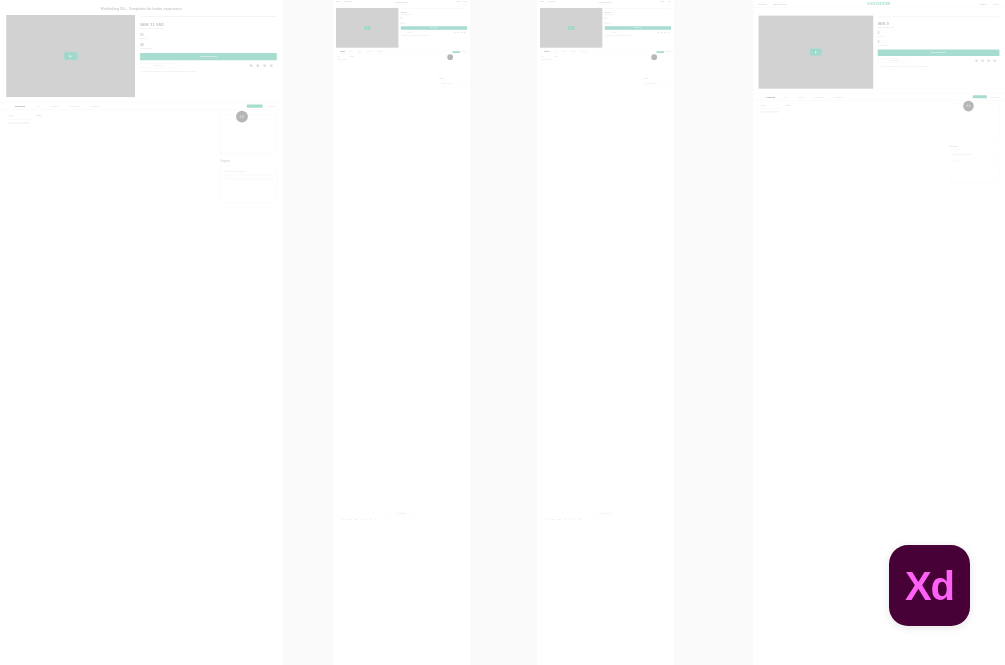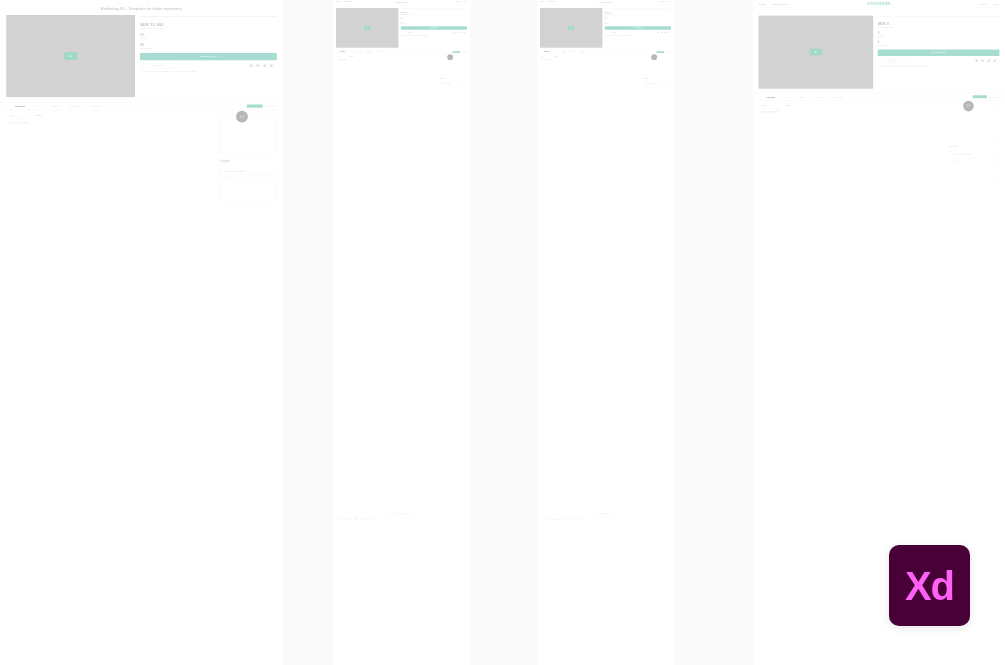--- a/index.html
+++ b/index.html
@@ -88,21 +88,21 @@
   .foot-line { border-top: 1px solid #f0f0f0; margin: 0 90px; }
   .foot-btn { width: 200px; height: 14px; border: 1px solid #ededed; border-radius: 2px;
               margin: 18px auto 0 auto; display: flex; align-items: center;
               justify-content: center; font-size: 6px; color: #dcdcdc; }
   .foot-bar { border-top: 1px solid #f0f0f0; margin-top: 22px; height: 34px;
               display: flex; align-items: center; gap: 22px; padding: 0 40px; }
   .foot-bar span { font-size: 5.5px; color: #e0e0e0; white-space: nowrap; }
 
   
   .xd { position: absolute; left: 889px; top: 545px; width: 81px; height: 81px;
-        border-radius: 10px; background: #470137; display: flex; align-items: center;
+        border-radius: 19px; background: #470137; display: flex; align-items: center;
         justify-content: center; box-shadow: 0 2px 8px rgba(0,0,0,.10); }
   .xd span { font-family: "Liberation Sans", sans-serif; font-size: 40px; font-weight: bold;
              color: #ff61f6; letter-spacing: -1px; line-height: 1; }
 </style>
 </head>
 <body>
 
 <div class="canvas">
 
   <div class="artboard" style="left:0; top:0; width:283px; height:665px;">

